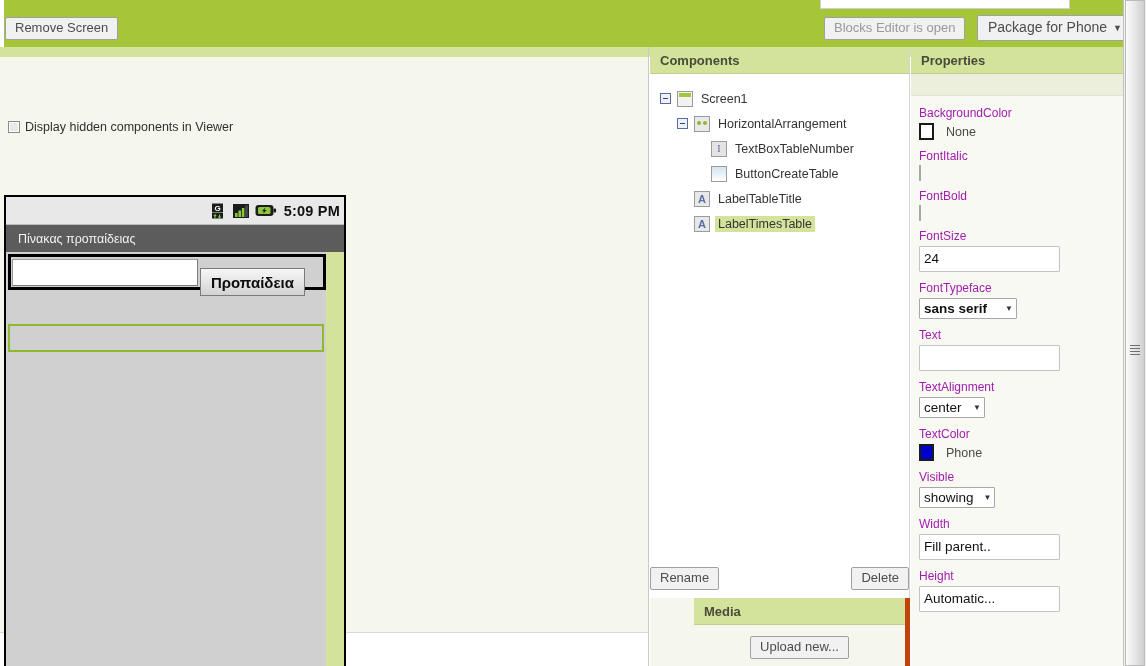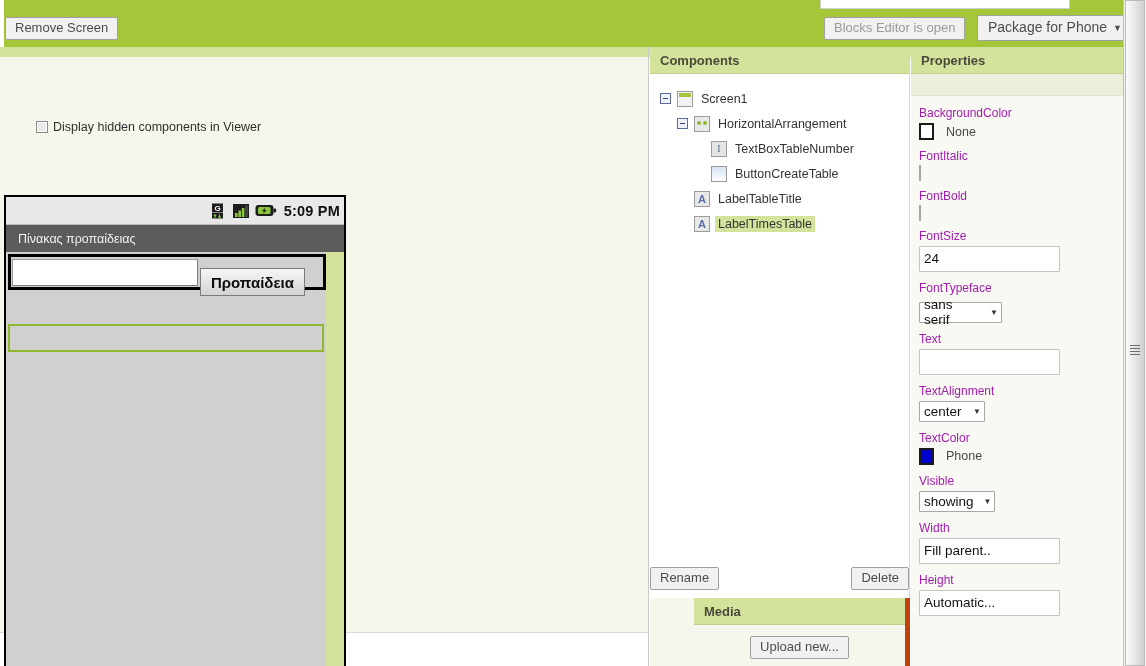--- a/index.html
+++ b/index.html
@@ -66,21 +66,21 @@
 
   
   .viewer-panel {
     position: absolute; left: 0; top: 57px; width: 648px; height: 576px;
     background: #f5f7ed;
     border-bottom: 1px solid #d8d8d8;
     box-sizing: border-box;
   }
   .hidden-comp-row {
     position: absolute; left: 8px; top: 63px;
-    display: flex; align-items: center; gap: 5px; margin-left: 28px;
+    display: flex; align-items: center; gap: 5px;
   }
   .gwt-check {
     width: 12px; height: 12px;
     border: 1px solid #8a8a8a;
     background: #e9e9e9;
     box-sizing: border-box;
     display:inline-block;
     box-shadow: inset 0 0 0 1px #ffffff;
   }
   .hidden-comp-label { font-size: 12.5px; color: #303030; }
@@ -248,21 +248,21 @@
     font-size:13.5px; color:#111; padding: 0 4px; line-height:24px;
     border-radius:1px;
   }
   .prop-select {
     display:inline-flex; align-items:center; justify-content:space-between;
     height: 21px; background:#ffffff; border:1px solid #a8a8a8;
     box-sizing:border-box; font-size:13.5px; color:#111; padding: 0 3px 0 4px;
     border-radius:1px;
   }
   .sel-caret { font-size: 8px; color:#333; margin-left: 10px; }
-  .w-typeface { width: 83px; }
+  .w-typeface { width: 98px; font-weight: bold; }
   .w-align { width: 66px; }
   .w-visible { width: 76px; }
 
   
   .scroll-track {
     position:absolute; right:0; top:0; width:22px; height:666px;
     background:#f0f0f0; border-left:1px solid #c2c2c2;
   }
   .scroll-thumb {
     position:absolute; right:1px; top:0; width:20px; height:666px;

